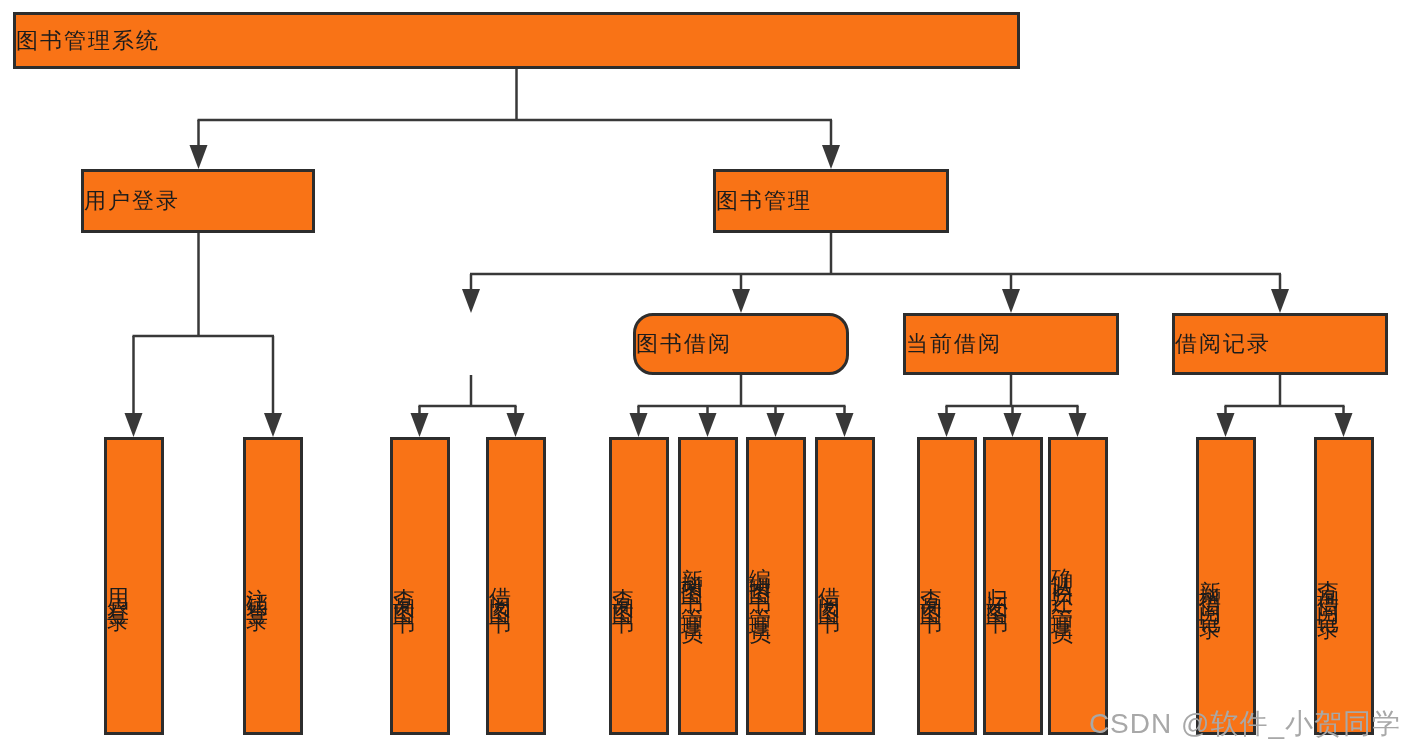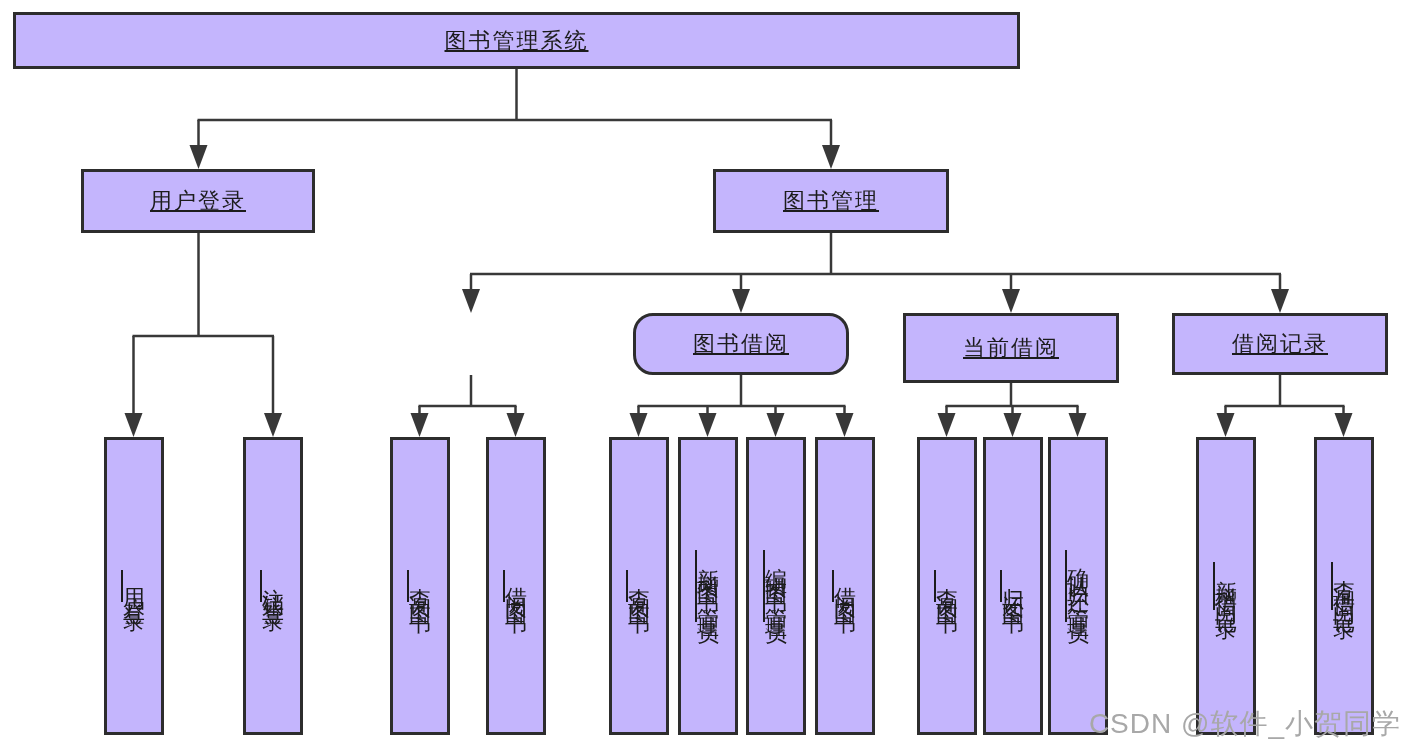--- a/index.html
+++ b/index.html
@@ -12,48 +12,46 @@
     overflow: hidden;
   }
   svg.connectors {
     position: absolute;
     left: 0; top: 0;
     width: 1405px; height: 747px;
   }
   .node {
     position: absolute;
     box-sizing: border-box;
-    background: #c4b5fd;
+    background: #f97316;
     border: 3px solid #2d2d2d;
     display: flex;
     align-items: center;
-    justify-content: center;
     color: #1c1c1c;
-    text-decoration: underline;
   }
   .h-label {
     font-size: 22px;
     letter-spacing: 2px;
     white-space: nowrap;
   }
   .leaf .v-label {
     writing-mode: vertical-rl;
     text-orientation: upright;
     font-size: 22px;
     line-height: 1;
     letter-spacing: 8px;
     white-space: nowrap;
   }
   
   .n-root   { left: 13px;   top: 12px;  width: 1007px; height: 57px; }
   .n-ulogin { left: 81px;   top: 169px; width: 234px;  height: 64px; }
   .n-bmgmt  { left: 713px;  top: 169px; width: 236px;  height: 64px; }
   .n-nbr    { left: 363px;  top: 313px; width: 216px;  height: 62px; }
   .n-bb     { left: 633px;  top: 313px; width: 216px;  height: 62px; border-radius: 20px; }
-  .n-cb     { left: 903px;  top: 313px; width: 216px;  height: 70px; }
+  .n-cb     { left: 903px;  top: 313px; width: 216px;  height: 62px; }
   .n-br     { left: 1172px; top: 313px; width: 216px;  height: 62px; }
   .leaf     { top: 437px; width: 60px; height: 298px; }
   .l1  { left: 104px; }
   .l2  { left: 243px; }
   .l3  { left: 390px; }
   .l4  { left: 486px; }
   .l5  { left: 609px; }
   .l6  { left: 678px; }
   .l7  { left: 746px; }
   .l8  { left: 815px; }

